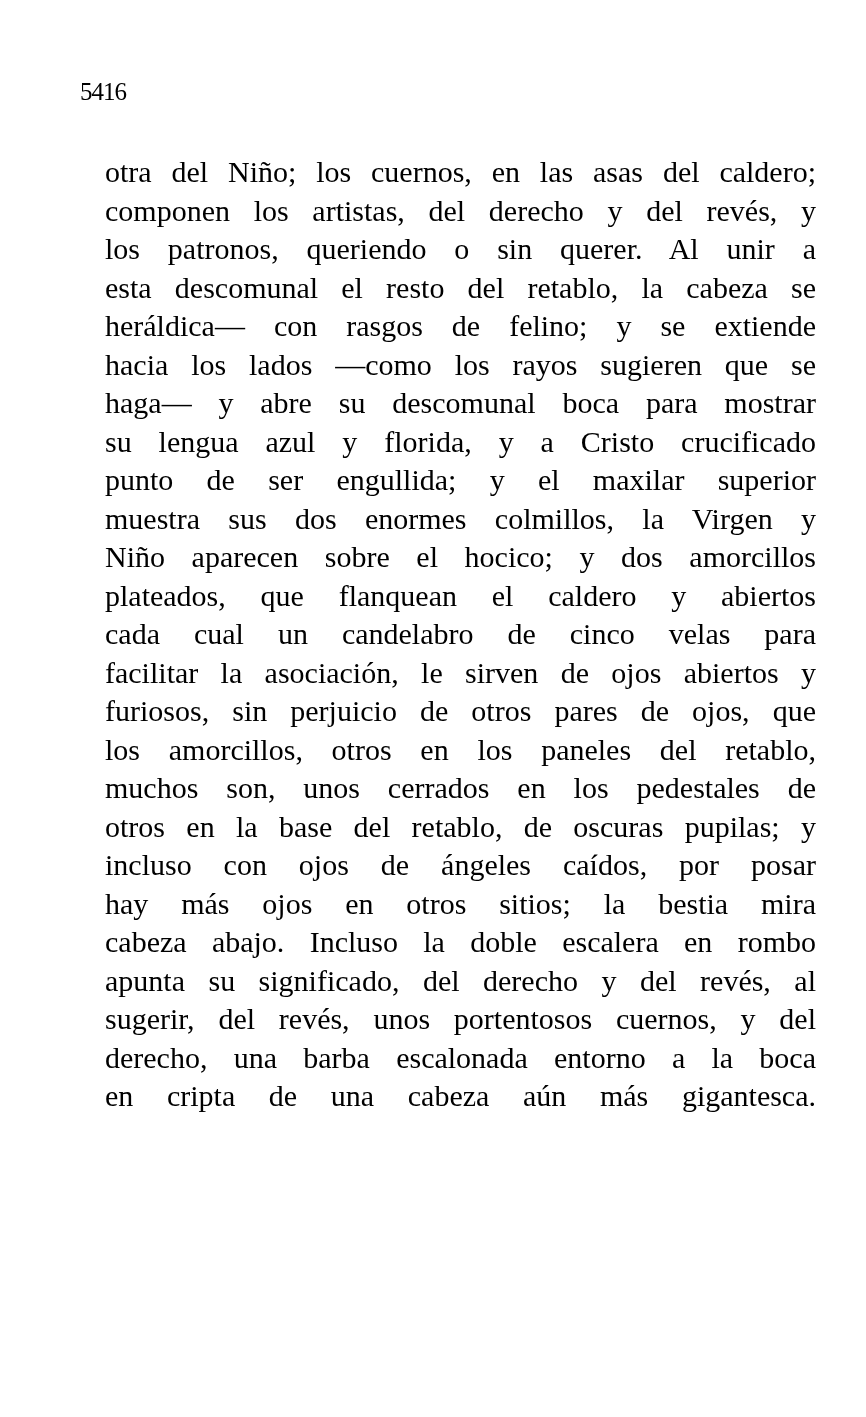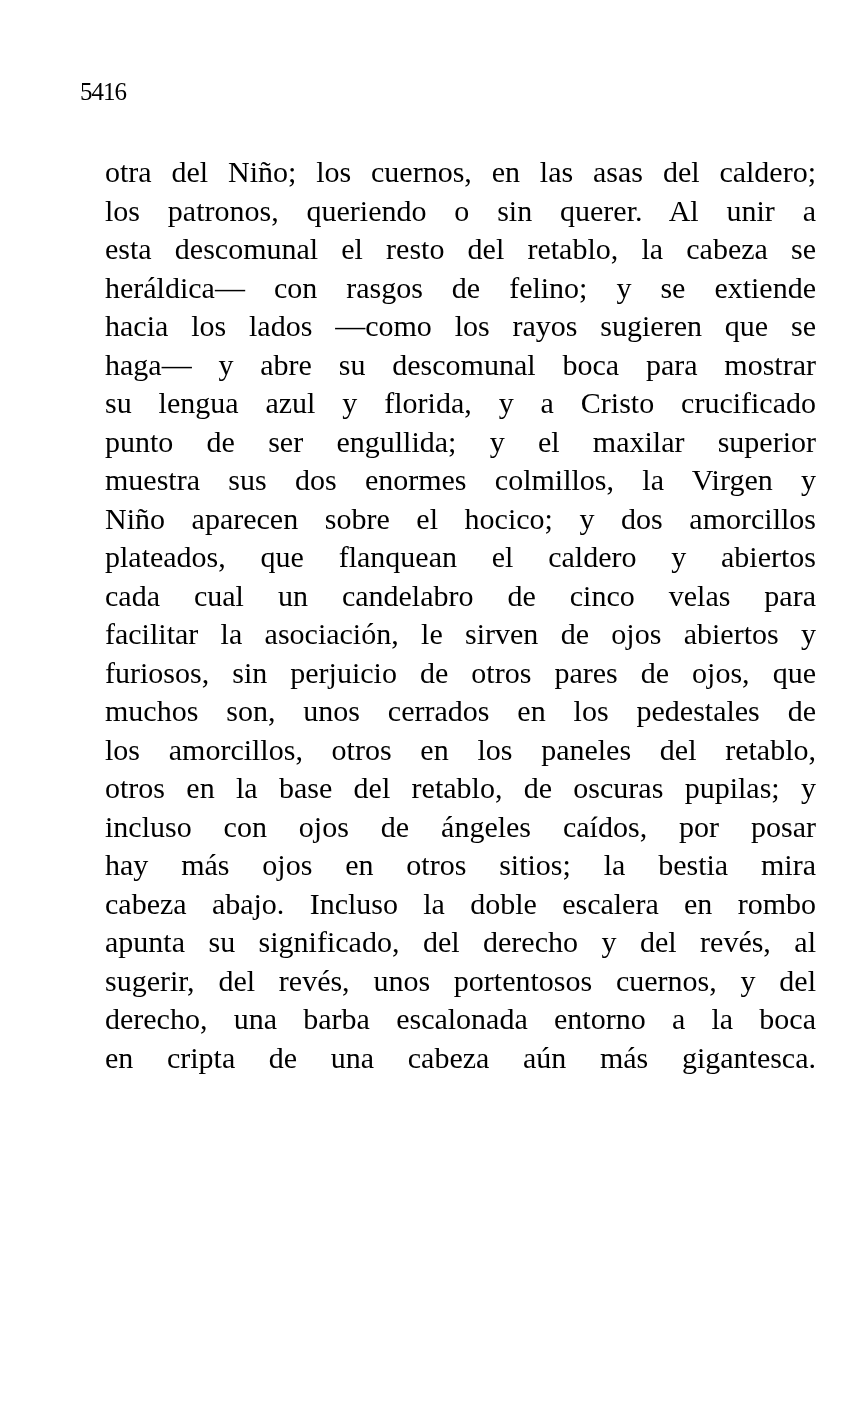--- a/index.html
+++ b/index.html
@@ -42,35 +42,36 @@
     overflow: visible;
   }
 </style>
 </head>
 <body>
 
 <div class="page">
   <div class="page-number">5416</div>
   <div class="text-block" id="text-block">
       <div class="line">otra del Niño; los cuernos, en las asas del caldero;</div>
+      <div class="line">componen los artistas, del derecho y del revés, y</div>
       <div class="line">los patronos, queriendo o sin querer. Al unir a</div>
       <div class="line">esta descomunal el resto del retablo, la cabeza se</div>
       <div class="line">heráldica— con rasgos de felino; y se extiende</div>
       <div class="line">hacia los lados —como los rayos sugieren que se</div>
       <div class="line">haga— y abre su descomunal boca para mostrar</div>
       <div class="line">su lengua azul y florida, y a Cristo crucificado</div>
       <div class="line">punto de ser engullida; y el maxilar superior</div>
       <div class="line">muestra sus dos enormes colmillos, la Virgen y</div>
       <div class="line">Niño aparecen sobre el hocico; y dos amorcillos</div>
       <div class="line">plateados, que flanquean el caldero y abiertos</div>
       <div class="line">cada cual un candelabro de cinco velas para</div>
       <div class="line">facilitar la asociación, le sirven de ojos abiertos y</div>
       <div class="line">furiosos, sin perjuicio de otros pares de ojos, que</div>
+      <div class="line">los amorcillos, otros en los paneles del retablo,</div>
       <div class="line">muchos son, unos cerrados en los pedestales de</div>
-      <div class="line">los amorcillos, otros en los paneles del retablo,</div>
       <div class="line">otros en la base del retablo, de oscuras pupilas; y</div>
       <div class="line">incluso con ojos de ángeles caídos, por posar</div>
       <div class="line">hay más ojos en otros sitios; la bestia mira</div>
       <div class="line">cabeza abajo. Incluso la doble escalera en rombo</div>
       <div class="line">apunta su significado, del derecho y del revés, al</div>
       <div class="line">sugerir, del revés, unos portentosos cuernos, y del</div>
       <div class="line">derecho, una barba escalonada entorno a la boca</div>
       <div class="line">en cripta de una cabeza aún más gigantesca.</div>
     </div>
 </div>

